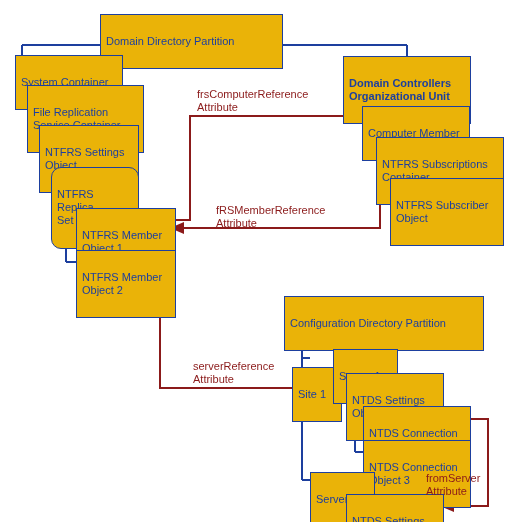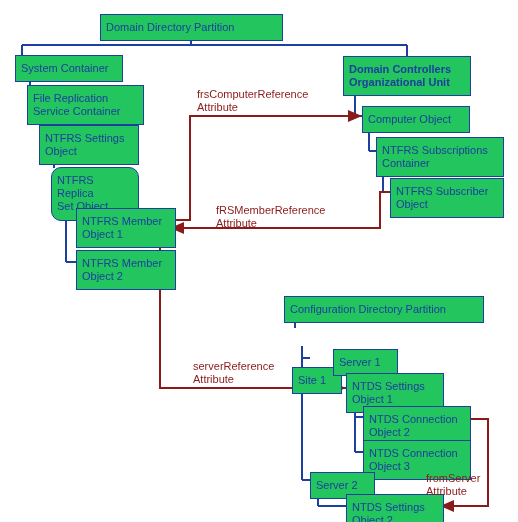--- a/index.html
+++ b/index.html
@@ -13,23 +13,23 @@
     position: relative;
   }
   svg {
     position: absolute;
     top: 0;
     left: 0;
   }
   .box {
     position: absolute;
     border: 1px solid #1d3f9e;
-    background: #22c55e;
+    background: #eab308;
     color: #1d3f9e;
-    padding: 6px 5px;
+    padding: 20px 5px;
     line-height: 1.2;
     box-sizing: border-box;
   }
   .label {
     position: absolute;
     color: #8b1a1a;
     line-height: 1.15;
   }
 </style>
 </head>
@@ -108,21 +108,21 @@
 Object</div>
 <div class="box" style="left:51px; top:167px; width:88px; white-space:pre-line;border-radius:10px;">NTFRS Replica
 Set Object</div>
 <div class="box" style="left:76px; top:208px; width:100px; white-space:pre-line;">NTFRS Member
 Object 1</div>
 <div class="box" style="left:76px; top:250px; width:100px; white-space:pre-line;">NTFRS Member
 Object 2</div>
 
 <div class="box" style="left:343px; top:56px; width:128px; white-space:pre-line;font-weight:bold;">Domain Controllers
 Organizational Unit</div>
-<div class="box" style="left:362px; top:106px; width:108px;">Computer Object</div>
+<div class="box" style="left:362px; top:106px; width:108px;">Computer Member</div>
 <div class="box" style="left:376px; top:137px; width:128px; white-space:pre-line;">NTFRS Subscriptions
 Container</div>
 <div class="box" style="left:390px; top:178px; width:114px; white-space:pre-line;">NTFRS Subscriber
 Object</div>
 
 <div class="box" style="left:284px; top:296px; width:200px;">Configuration Directory Partition</div>
 <div class="box" style="left:292px; top:327px; width:50px;margin-top:40px;">Site 1</div>
 <div class="box" style="left:310px; top:349px; width:65px;margin-left:23px;">Server 1</div>
 <div class="box" style="left:346px; top:373px; width:98px; white-space:pre-line;">NTDS Settings
 Object 1</div>

